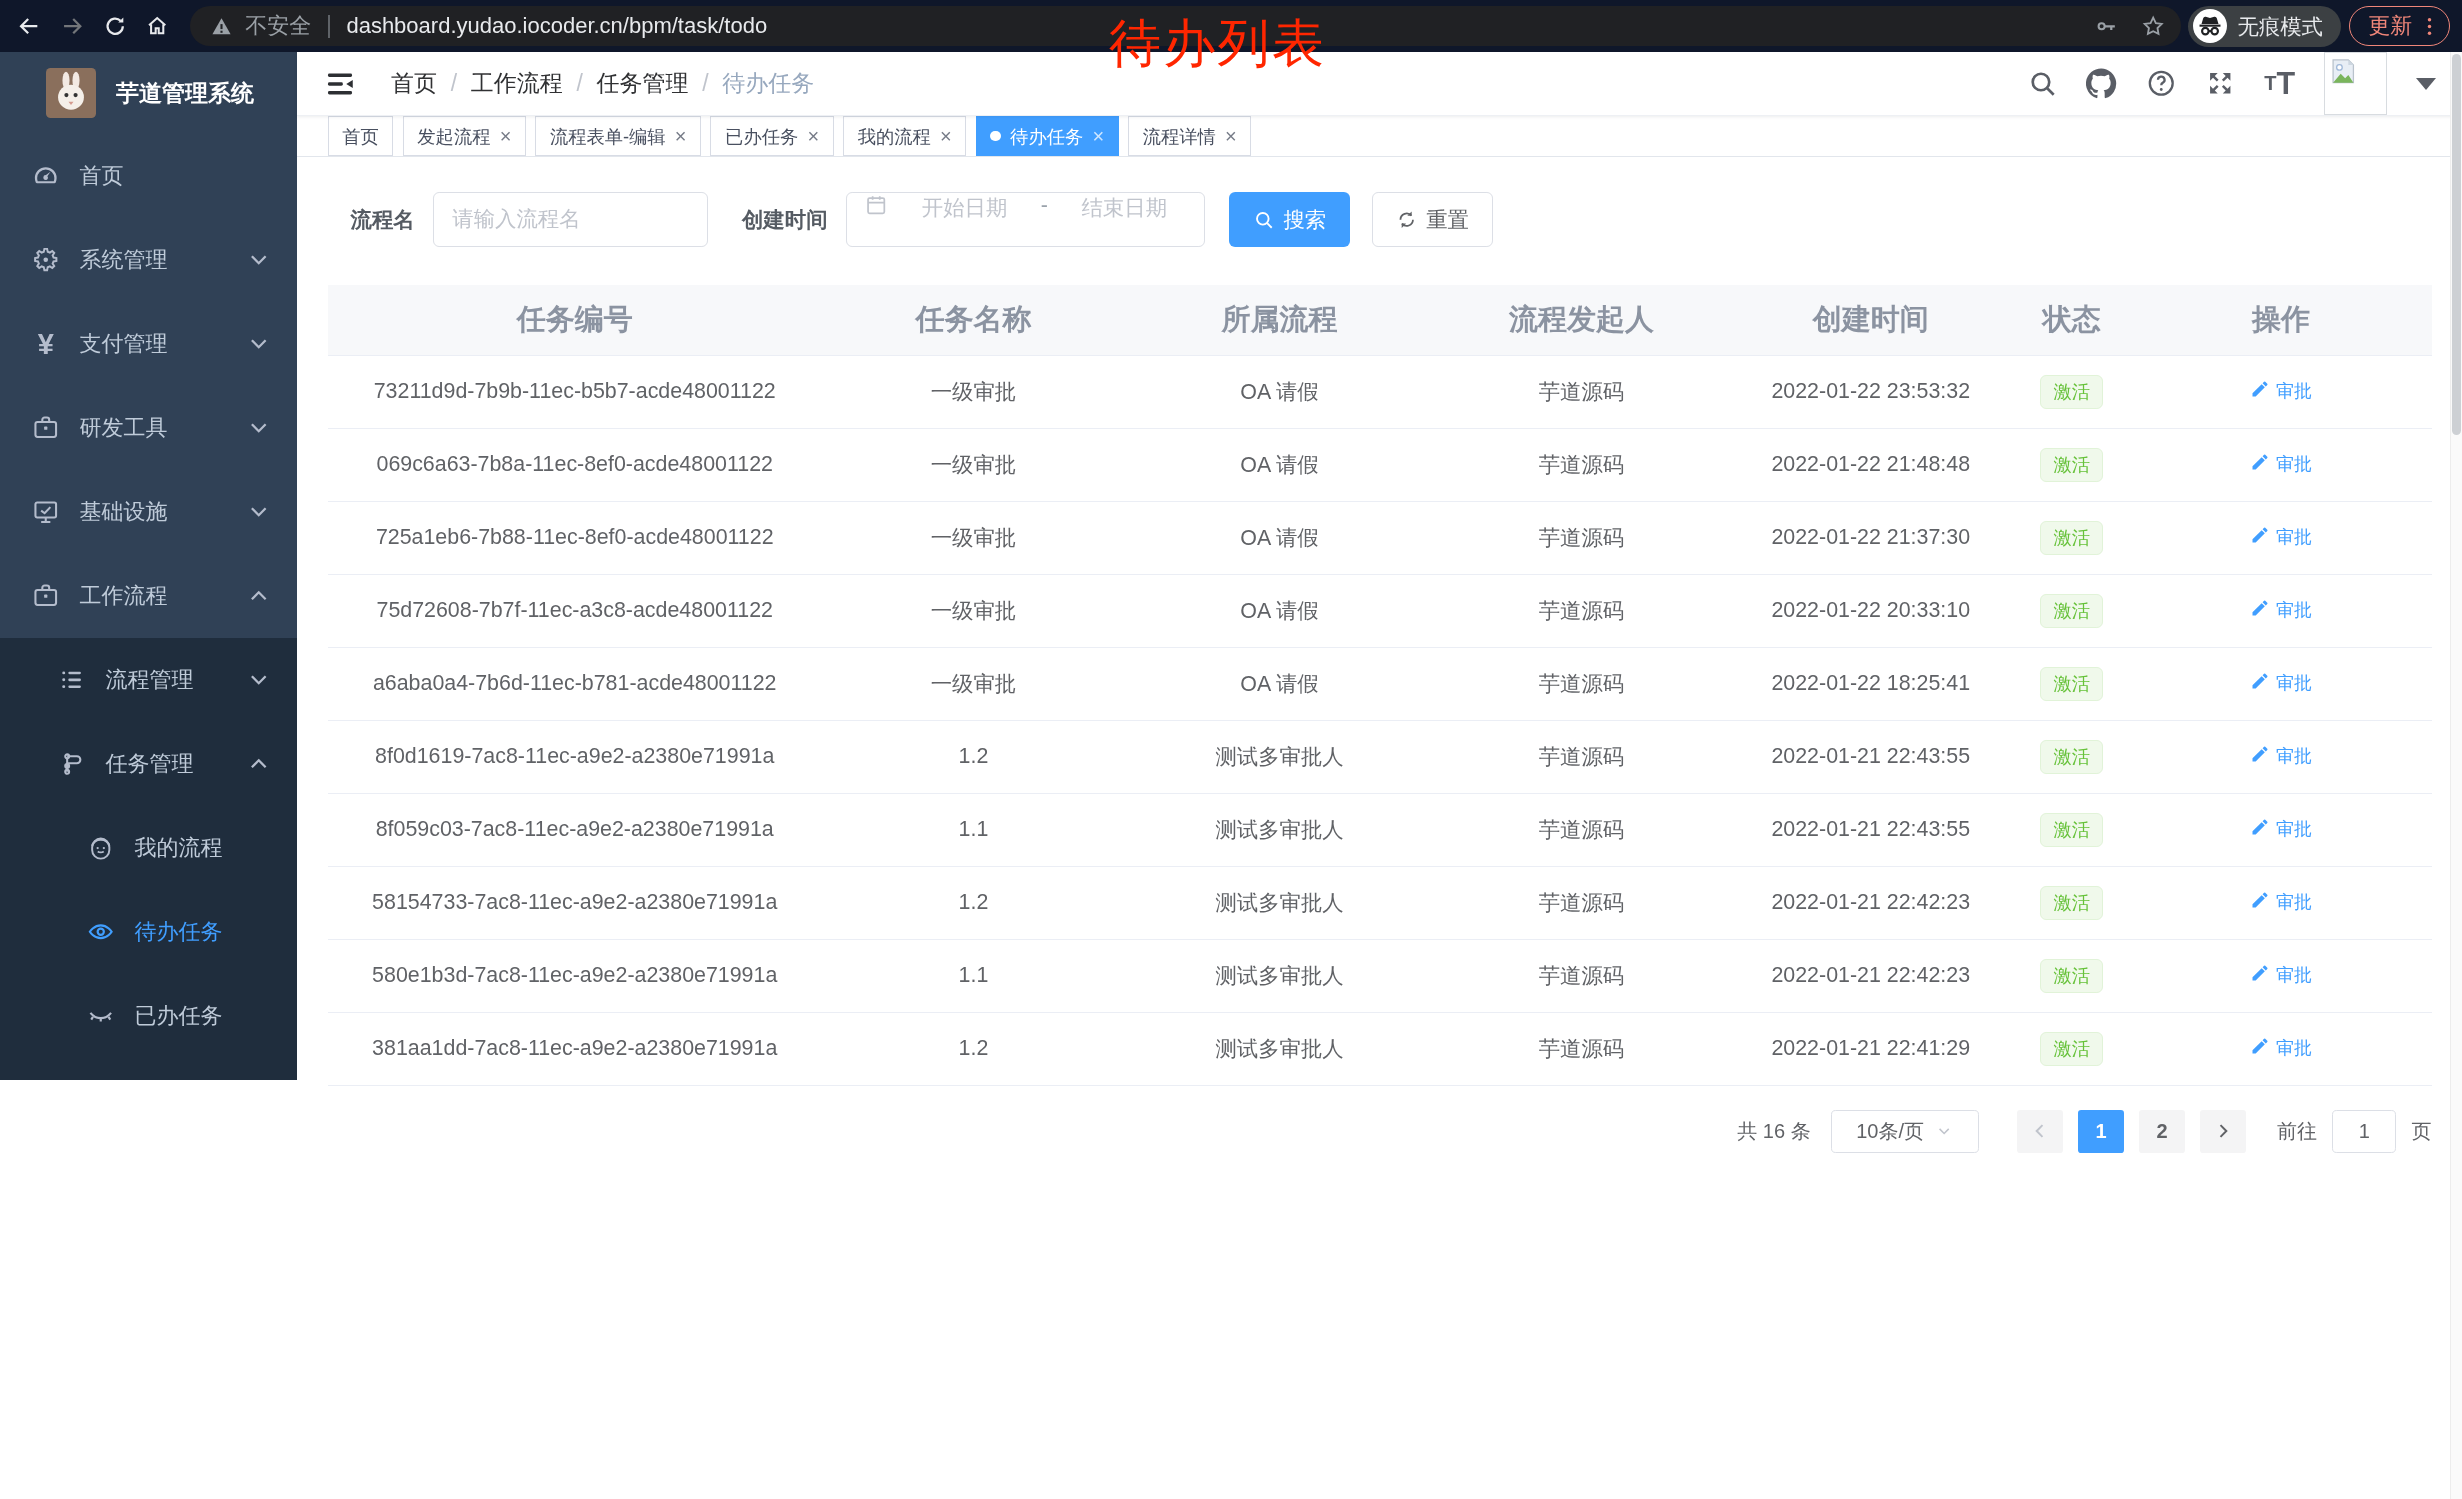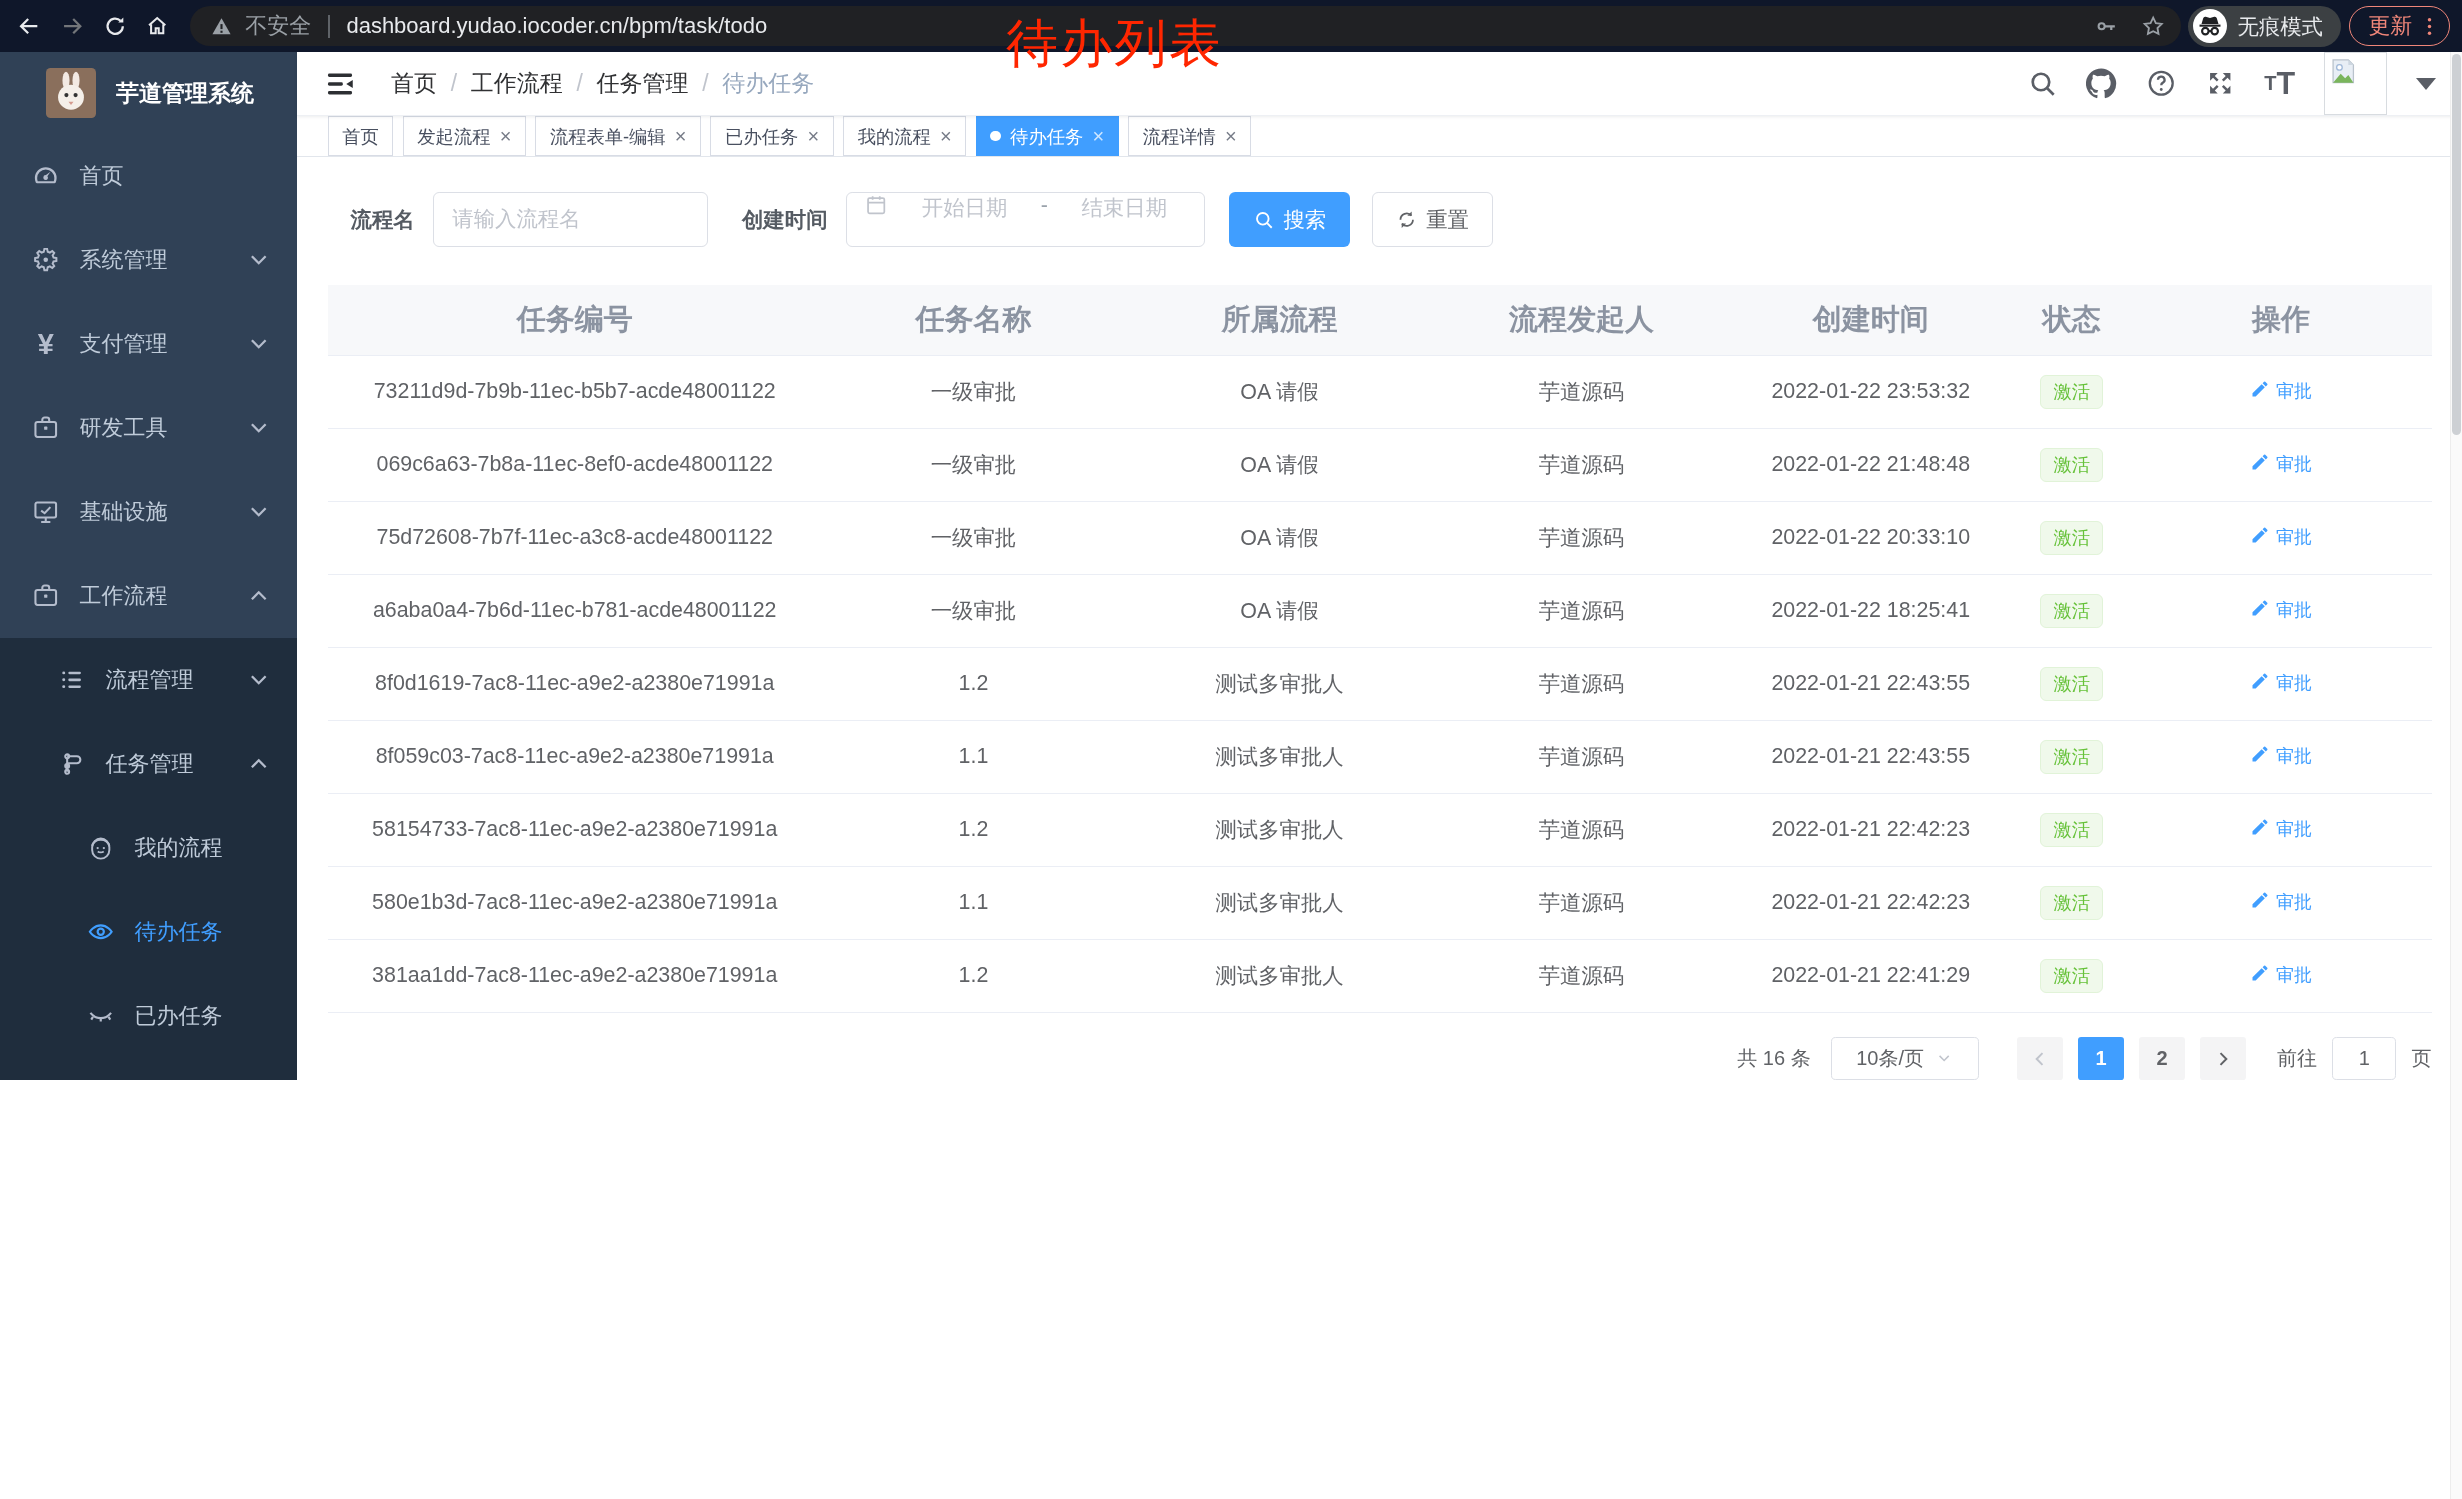--- a/index.html
+++ b/index.html
@@ -23,21 +23,21 @@
   .addr .url { color:#e8eaed; font-size:22px; white-space:nowrap; overflow:hidden; flex:1; }
   .addr .tail-ico { width:24.4px; height:24.4px; color:#9aa0a6; margin-left:10.7px; }
   .incog { height:41px; background:#3c4043; border-radius:21.4px; display:flex; align-items:center;
     gap:10.7px; padding:0 18.3px 0 4.6px; color:#e8eaed; font-size:21.4px; white-space:nowrap; }
   .incog .circle { width:34px; height:34px; }
   .update { height:40px; border:1.5px solid #f08679; border-radius:21.4px; color:#f08679;
     display:flex; align-items:center; gap:6.1px; padding:0 7.6px 0 18.3px; font-size:22px; white-space:nowrap; }
   .update .ico { width:23px; height:23px; color:#f08679; }
 
   
-  .annotation { position:absolute; left:1006px; top:9.2px; z-index:60; color:#ff2600;
+  .annotation { position:absolute; left:1109px; top:9.2px; z-index:60; color:#ff2600;
     font-size:52px; font-weight:500; letter-spacing:2.3px; pointer-events:none; }
 
   
   .app { display:flex; height:1028px; }
   .sidebar { width:297px; background:#304156; color:#bfcbd9; flex-shrink:0; overflow:hidden; }
   .sb-head { height:82px; display:flex; align-items:center; padding-left:46px; gap:20px; }
   .sb-logo { width:50px; height:50px; border-radius:4.6px; overflow:hidden; flex-shrink:0; }
   .sb-title { color:#fff; font-size:23px; font-weight:bold; white-space:nowrap; }
   .menu-item { height:84px; display:flex; align-items:center; gap:20px; font-size:22px;
     color:#bfcbd9; position:relative; cursor:pointer; white-space:nowrap; }
@@ -569,20 +569,36 @@
               <td><a class="action">
                   <span class="ico">
                     <svg viewBox="0 0 24 24" fill="currentColor">
                       <path d="M3 17.2V21h3.8L17.8 10 14 6.2 3 17.2zM20.7 7.1a1 1 0 0 0 0-1.4l-2.4-2.4a1 1 0 0 0-1.4 0l-1.8 1.8 3.8 3.8 1.8-1.8z"></path>
                     </svg>
                   </span>
                   <span>审批</span>
                 </a></td>
             </tr>
             <tr>
+              <td>725a1eb6-7b88-11ec-8ef0-acde48001122</td>
+              <td>一级审批</td>
+              <td>OA 请假</td>
+              <td>芋道源码</td>
+              <td>2022-01-22 21:37:30</td>
+              <td><span class="badge">激活</span></td>
+              <td><a class="action">
+                  <span class="ico">
+                    <svg viewBox="0 0 24 24" fill="currentColor">
+                      <path d="M3 17.2V21h3.8L17.8 10 14 6.2 3 17.2zM20.7 7.1a1 1 0 0 0 0-1.4l-2.4-2.4a1 1 0 0 0-1.4 0l-1.8 1.8 3.8 3.8 1.8-1.8z"></path>
+                    </svg>
+                  </span>
+                  <span>审批</span>
+                </a></td>
+            </tr>
+            <tr>
               <td>75d72608-7b7f-11ec-a3c8-acde48001122</td>
               <td>一级审批</td>
               <td>OA 请假</td>
               <td>芋道源码</td>
               <td>2022-01-22 20:33:10</td>
               <td><span class="badge">激活</span></td>
               <td><a class="action">
                   <span class="ico">
                     <svg viewBox="0 0 24 24" fill="currentColor">
                       <path d="M3 17.2V21h3.8L17.8 10 14 6.2 3 17.2zM20.7 7.1a1 1 0 0 0 0-1.4l-2.4-2.4a1 1 0 0 0-1.4 0l-1.8 1.8 3.8 3.8 1.8-1.8z"></path>

